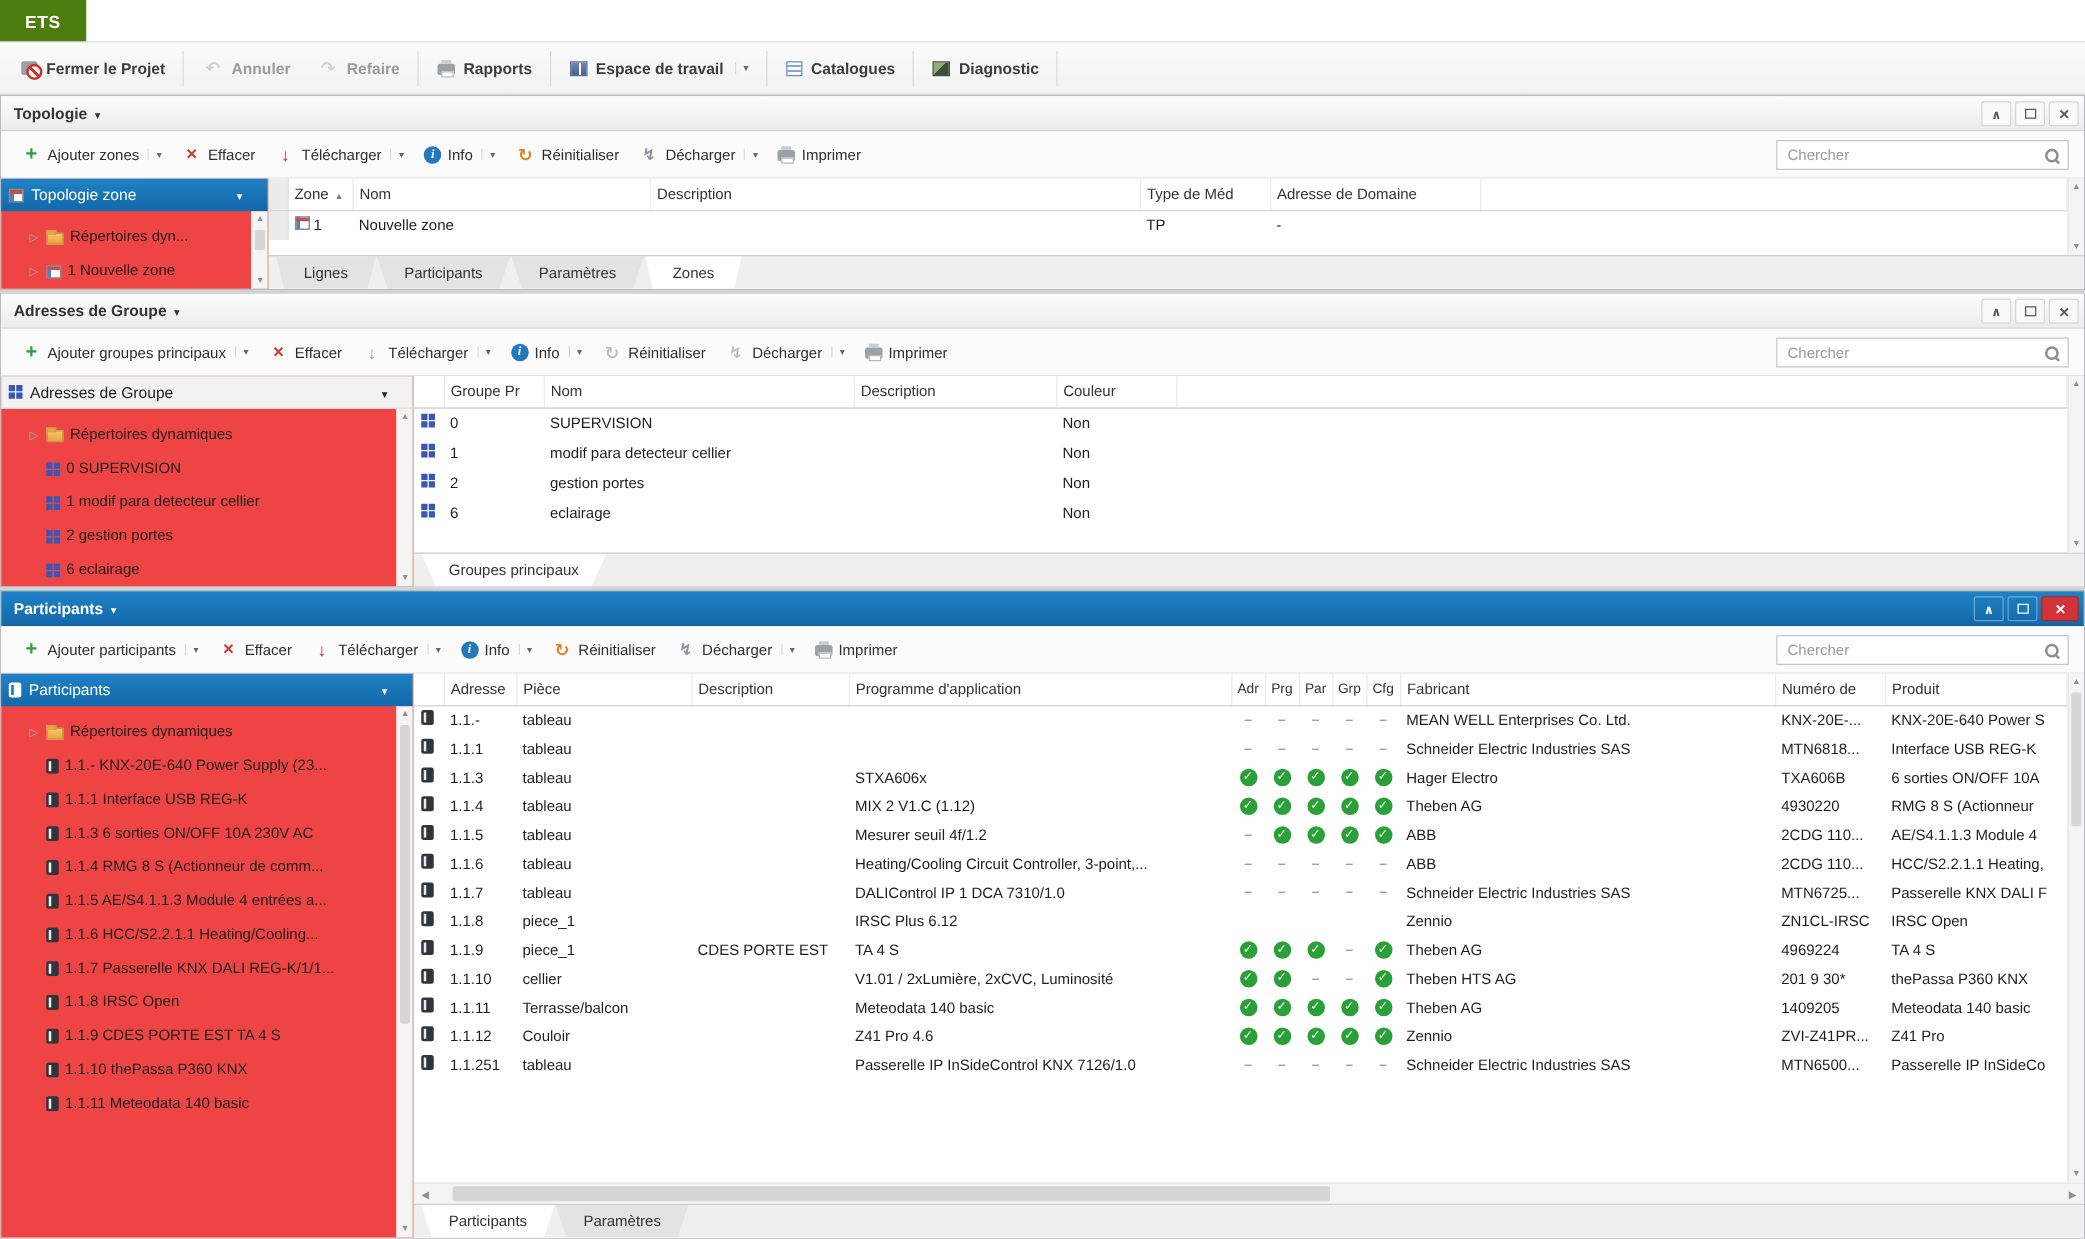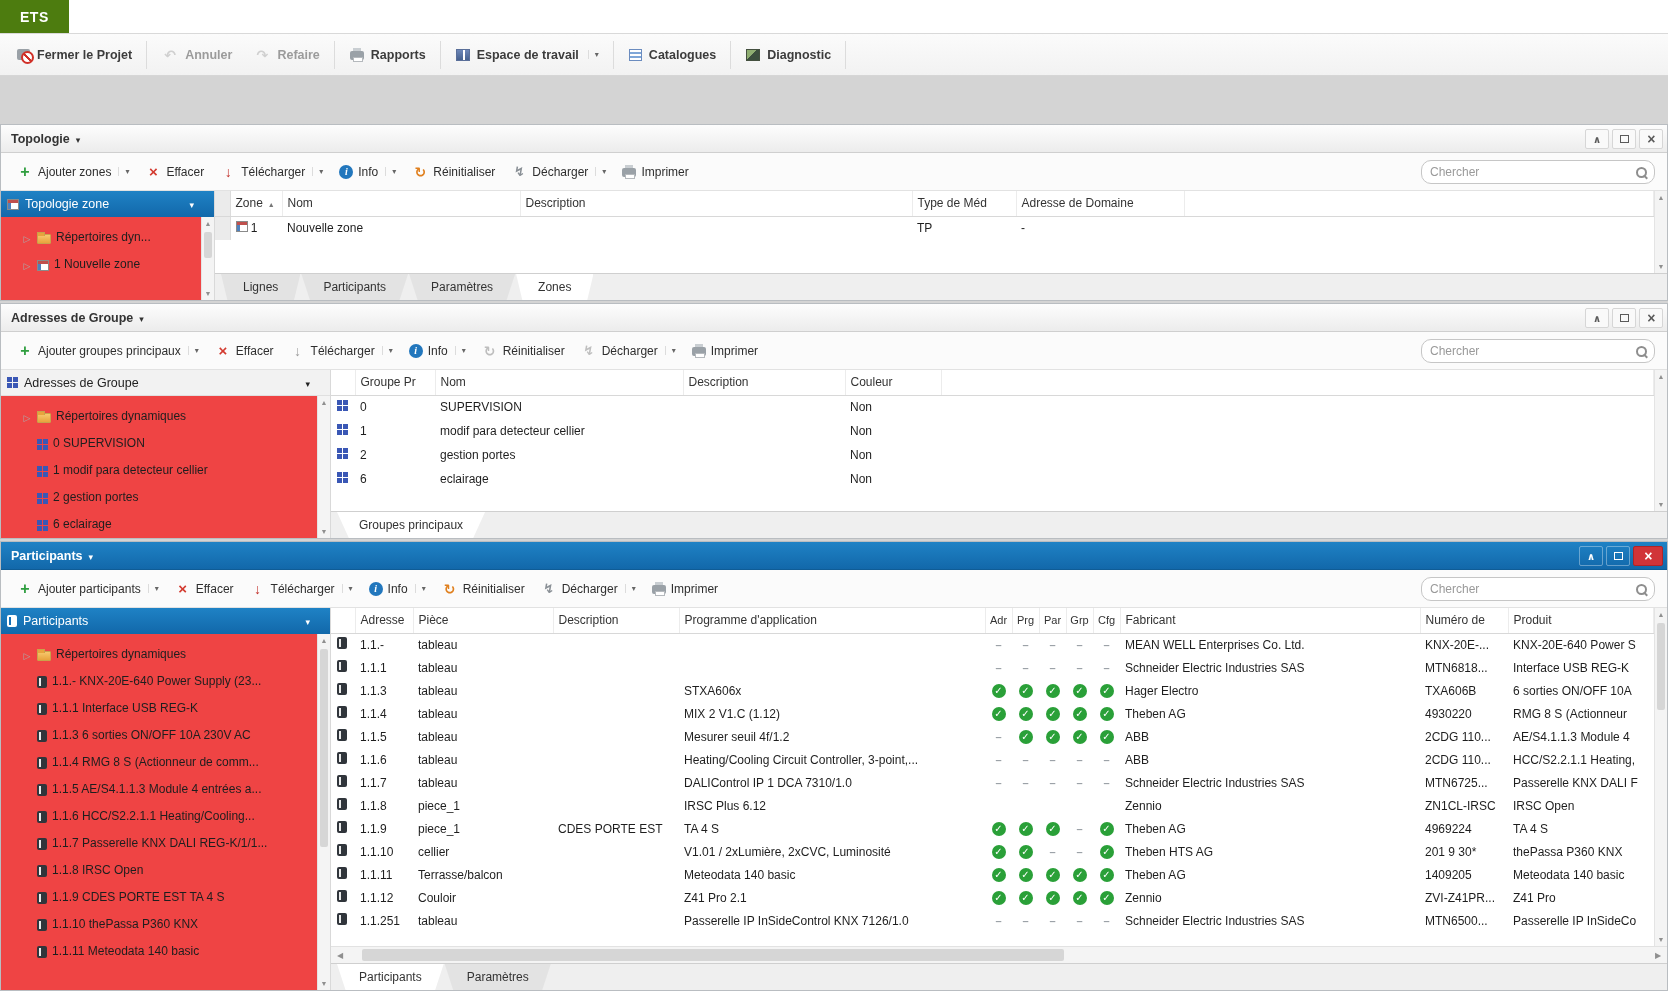--- a/index.html
+++ b/index.html
@@ -54,21 +54,21 @@
   [data-icon="device-icon"] { width:10px; height:12px; background:#30353b; border-radius:2px; }
   [data-icon="device-icon"]::before { content:""; position:absolute; left:2px; top:2px; bottom:2px; width:2px; background:#fff; opacity:.9; }
   [data-icon="device-light-icon"] { width:10px; height:12px; background:#fff; border-radius:2px; }
   [data-icon="device-light-icon"]::before { content:""; position:absolute; left:2px; top:2px; bottom:2px; width:2px; background:#1571b8; }
   [data-icon="zone-icon"], [data-icon="topology-zone-icon"] { width:12px; height:11px; border:1px solid #8a8a8a;
     background:linear-gradient(#c0504d 0 3px, transparent 3px), linear-gradient(90deg,#4f81bd 0 3px, #fff 3px); }
 
   
   .panels { flex:1; display:flex; flex-direction:column; gap:2px; min-height:0; }
   .panel { background:#fff; border:1px solid #b9bdc1; display:flex; flex-direction:column; min-height:0; }
-  .panel.p-topology { height:177px; flex:none;margin-top:48px; }
+  .panel.p-topology { height:156px; flex:none; }
   .panel.p-groups { height:236px; flex:none; }
   .panel.p-devices { flex:1; }
 
   .panel-title { height:28px; flex:none; display:flex; align-items:center; padding:0 4px 0 10px;
     background:linear-gradient(#fdfdfd,#ececec); border-bottom:1px solid #cfcfcf; color:#333; }
   .panel-title.active { background:linear-gradient(#1f82c5,#1268aa); border-bottom:1px solid #0f5c96; color:#fff; }
   .pt-label { font-weight:600; font-size:12.5px; }
   .pt-caret { margin-left:6px; }
   .pt-caret::before { content:"\25BE"; font-size:9px; }
   .pt-spacer { flex:1; }
@@ -81,21 +81,21 @@
   .panel-title.active .wb.close { background:#d13438; border-color:#b02428; width:30px; }
 
   .panel-toolbar { height:38px; flex:none; display:flex; align-items:center; background:#fbfbfb; border-bottom:1px solid #e2e2e2; padding:0 8px; }
   .ptb-buttons { display:flex; align-items:center; }
   .ptb-buttons .tb-btn { display:flex; align-items:center; gap:5px; padding:5px 8px; color:#2e2e2e; }
   .dd { display:none; }
   .dd[data-dd="true"] { display:inline-flex; align-items:center; padding-left:6px; margin-left:2px; border-left:1px solid #dcdcdc; color:#666; }
   .dd[data-dd="true"]::before { content:"\25BE"; font-size:8px; }
 
   .search { margin-left:auto; margin-right:4px; position:relative; width:234px; height:24px; flex:none; }
-  .search input { width:100%; height:100%; border:1px solid #c6c6c6; border-radius:10px; padding:0 26px 0 8px; font:inherit; color:#6d28d9; }
+  .search input { width:100%; height:100%; border:1px solid #c6c6c6; border-radius:0; padding:0 26px 0 8px; font:inherit; color:#6d28d9; }
   .search input::placeholder { color:#9a9a9a; }
   .mag { position:absolute; right:7px; top:6px; width:13px; height:13px; }
   .mag::before { content:""; position:absolute; left:1px; top:1px; width:7px; height:7px; border:2px solid #8e8e8e; border-radius:50%; }
   .mag::after { content:""; position:absolute; right:0; bottom:1px; width:5px; height:2px; background:#8e8e8e; transform:rotate(45deg); }
 
   .panel-body { flex:1; display:flex; min-height:0; }
 
   
   .tree { flex:none; border-right:1px solid #d9d9d9; position:relative; background:#ef4444; display:flex; flex-direction:column; }
   .p-topology .tree { width:214px; }
@@ -929,21 +929,21 @@
                       <td>Theben AG</td>
                       <td>1409205</td>
                       <td>Meteodata 140 basic</td>
                     </tr>
 
                     <tr>
                       <td class="c-icon"><span class="icon" data-icon="device-icon"></span></td>
                       <td>1.1.12</td>
                       <td>Couloir</td>
                       <td></td>
-                      <td>Z41 Pro 2.1</td>
+                      <td>Z41 Pro 4.6</td>
                       <td class="c-flag"><span class="flag" data-v="c"></span></td>
                       <td class="c-flag"><span class="flag" data-v="c"></span></td>
                       <td class="c-flag"><span class="flag" data-v="c"></span></td>
                       <td class="c-flag"><span class="flag" data-v="c"></span></td>
                       <td class="c-flag"><span class="flag" data-v="c"></span></td>
                       <td>Zennio</td>
                       <td>ZVI-Z41PR...</td>
                       <td>Z41 Pro</td>
                     </tr>
 

